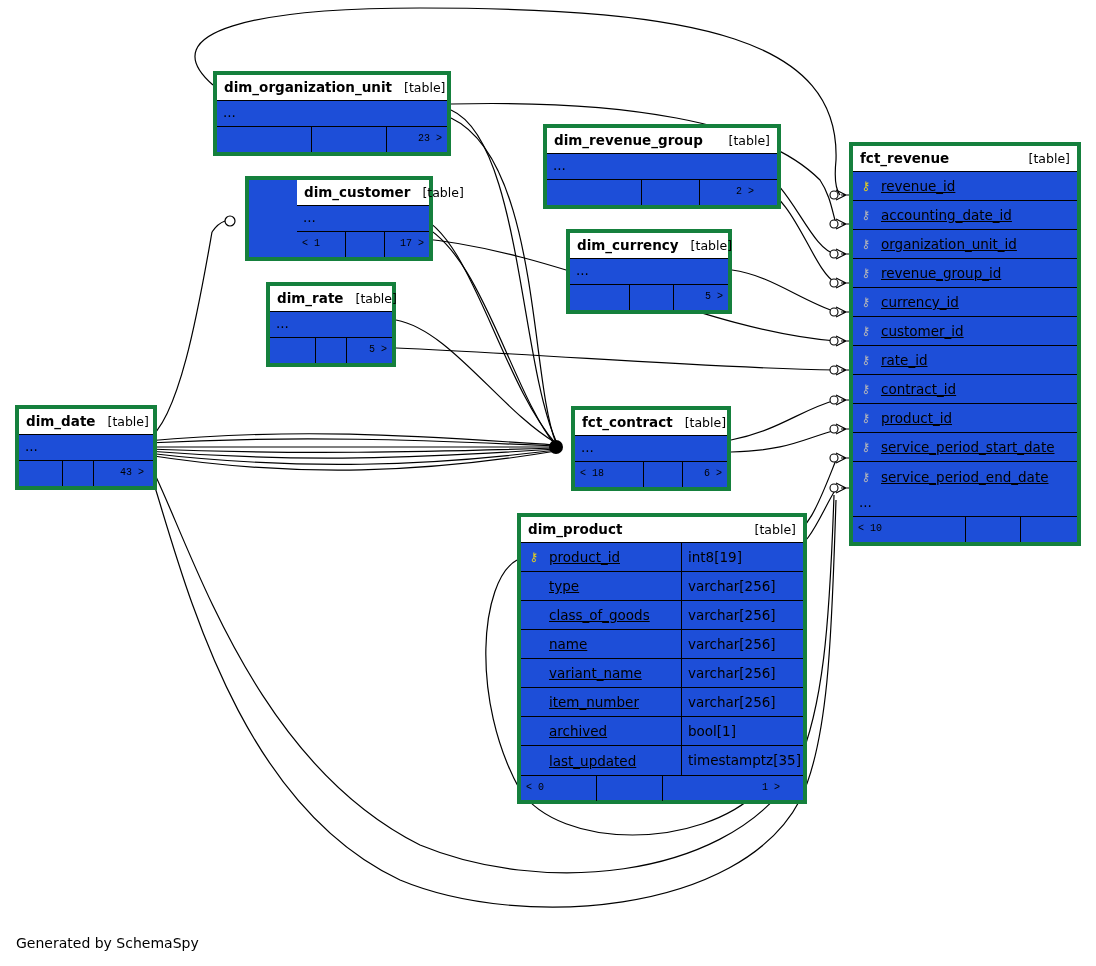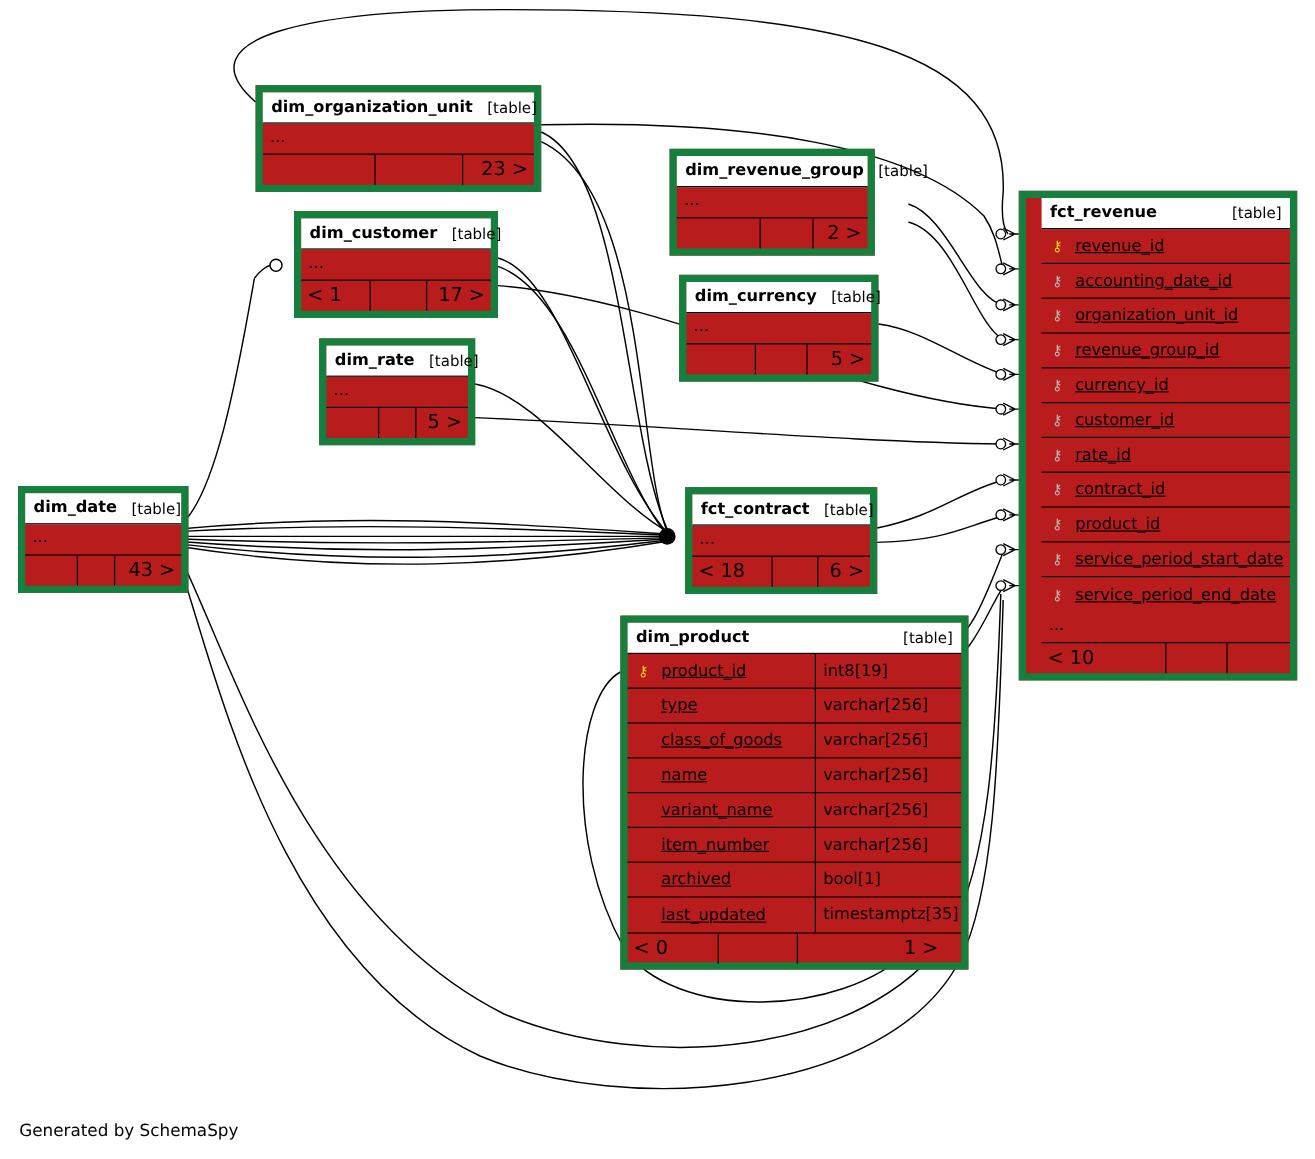--- a/index.html
+++ b/index.html
@@ -21,22 +21,22 @@
   #edges {
     position: absolute;
     left: 0;
     top: 0;
     width: 1096px;
     height: 966px;
     pointer-events: none;
   }
   .table-box {
     position: absolute;
-    border: 6px solid #15803d;
-    background: #b91c1c;
+    border: 4px solid #15803d;
+    background: #1d4ed8;
     box-sizing: border-box;
     font-size: 13.5px;
   }
   .tbl-header {
     display: flex;
     align-items: center;
     justify-content: space-between;
     padding: 4px 7px 5px 7px;
     border-bottom: 1px solid #000000;
     background: #ffffff;
@@ -98,21 +98,22 @@
     height: 26px;
     line-height: 22px;
     padding-left: 6px;
     border-bottom: 1px solid #000000;
     box-sizing: border-box;
   }
   .footer-row {
     display: flex;
     height: 25px;
     box-sizing: border-box;
-    font-size: 16px;
+    font-size: 10px;
+    font-family: Liberation Mono, monospace;
   }
   .footer-cell {
     box-sizing: border-box;
     height: 25px;
     line-height: 23px;
     border-right: 1px solid #000000;
     padding: 0 5px;
     white-space: nowrap;
   }
   .footer-cell:last-child {
@@ -240,34 +241,34 @@
       <span class="tbl-kind">[table]</span>
     </div>
     <div class="ellipsis-row">...</div>
     <div class="footer-row">
       <div class="footer-cell fc-left" style="width:98px"></div>
       <div class="footer-cell" style="width:76px"></div>
       <div class="footer-cell fc-right" style="width:62px">23 &gt;</div>
     </div>
   </div>
 
-  <div class="table-box" style="left:558px; top:124px; width:171px;">
+  <div class="table-box" style="left:543px; top:124px; width:238px;">
     <div class="tbl-header">
       <span class="tbl-name">dim_revenue_group</span>
       <span class="tbl-kind">[table]</span>
     </div>
     <div class="ellipsis-row">...</div>
     <div class="footer-row">
       <div class="footer-cell fc-left" style="width:95px"></div>
       <div class="footer-cell" style="width:58px"></div>
       <div class="footer-cell fc-right" style="width:59px">2 &gt;</div>
     </div>
   </div>
 
-  <div class="table-box" style="left:245px; top:176px; width:170px;">
+  <div class="table-box" style="left:245px; top:176px; width:188px;padding-left:48px;">
     <div class="tbl-header">
       <span class="tbl-name">dim_customer</span>
       <span class="tbl-kind">[table]</span>
     </div>
     <div class="ellipsis-row">...</div>
     <div class="footer-row">
       <div class="footer-cell fc-left" style="width:62px">&lt; 1</div>
       <div class="footer-cell" style="width:50px"></div>
       <div class="footer-cell fc-right" style="width:56px">17 &gt;</div>
     </div>
@@ -318,21 +319,21 @@
       <span class="tbl-kind">[table]</span>
     </div>
     <div class="ellipsis-row">...</div>
     <div class="footer-row">
       <div class="footer-cell fc-left" style="width:72px">&lt; 18</div>
       <div class="footer-cell" style="width:40px"></div>
       <div class="footer-cell fc-right" style="width:46px">6 &gt;</div>
     </div>
   </div>
 
-  <div class="table-box" style="left:849px; top:159px; width:232px;padding-left:13px;">
+  <div class="table-box" style="left:849px; top:142px; width:232px;">
     <div class="tbl-header">
       <span class="tbl-name">fct_revenue</span>
       <span class="tbl-kind">[table]</span>
     </div>
     <div class="tbl-rows">
       <div class="tbl-row">
         <span class="row-key key-pk">⚷</span>
         <span class="row-col">revenue_id</span>
       </div>
       <div class="tbl-row">

